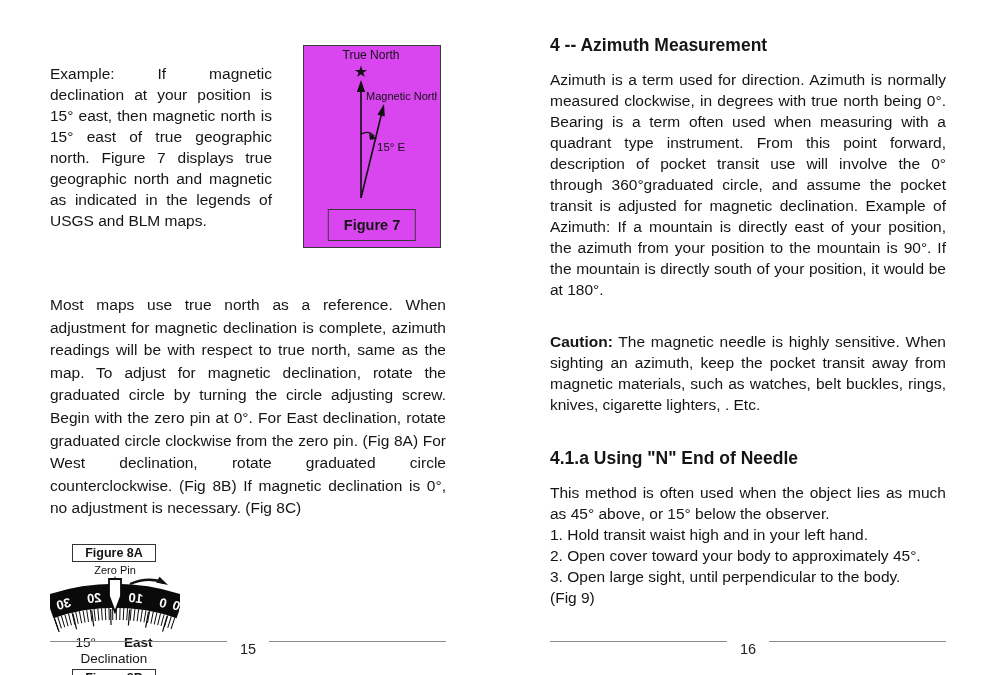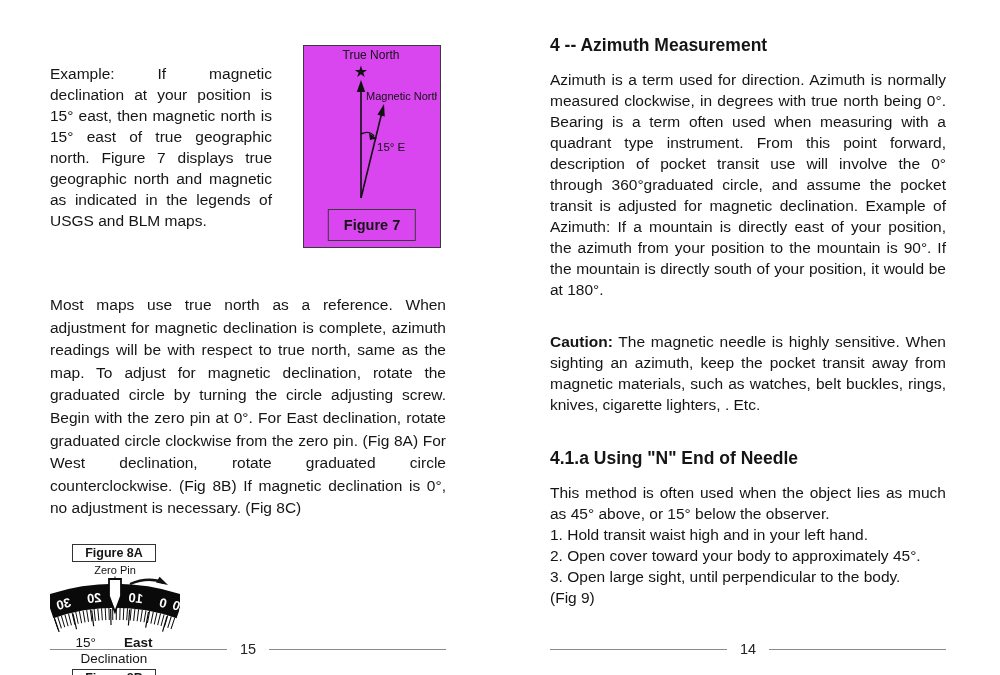--- a/index.html
+++ b/index.html
@@ -43,21 +43,21 @@
 
   
   h1.head, h2.head { font-size:17.5px; font-weight:bold; margin:0; }
   h1.head { margin:7px 0 13px 0; }
   h2.head { margin:33px 0 13px 0; }
   .caution { margin-top:31px; }
   .caution b { font-weight:bold; }
   .listline { font-size:15.5px; line-height:21px; text-align:left; }
 
   
-  .footer { position:absolute; top:641px; width:396px; display:flex; align-items:center; gap:13px; }
+  .footer { position:absolute; top:641px; width:396px; display:flex; gap:13px; }
   .footer-left { left:50px; } .footer-right { left:550px; }
   .rule { flex:1; height:1px; background:#8a8a8a; }
   .pagenum { font-size:14.5px; color:#222; }
 </style>
 </head>
 <body>
 
 <div>
 
   <section class="page page-left">
@@ -182,17 +182,17 @@
     </div>
   </section>
 
   <div class="footer footer-left">
     <div class="rule"></div>
     <span class="pagenum">15</span>
     <div class="rule"></div>
   </div>
   <div class="footer footer-right">
     <div class="rule"></div>
-    <span class="pagenum">14</span>
+    <span class="pagenum">16</span>
     <div class="rule"></div>
   </div>
 
 </div>
 
 </body></html>

